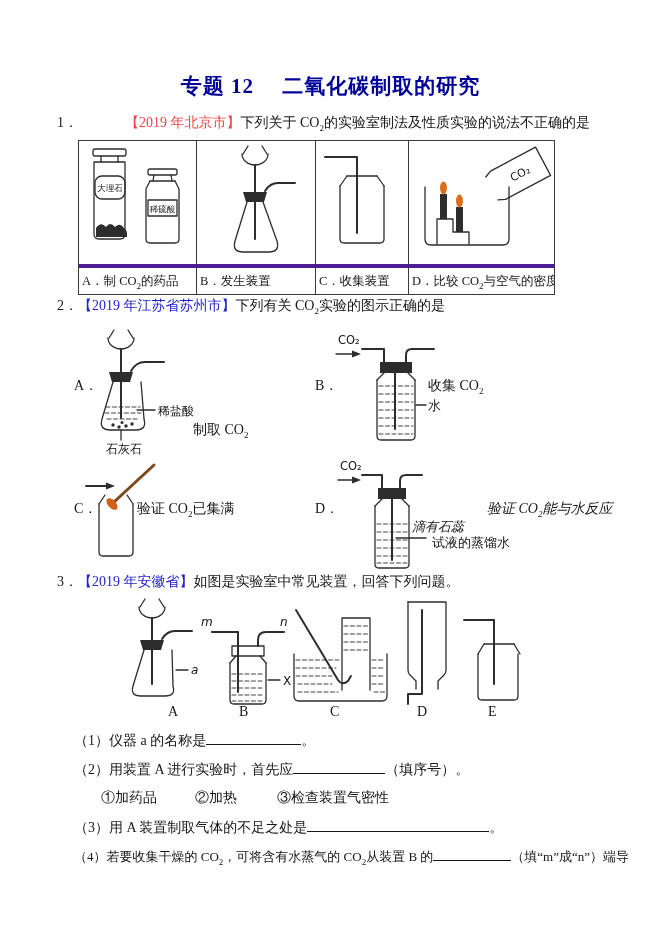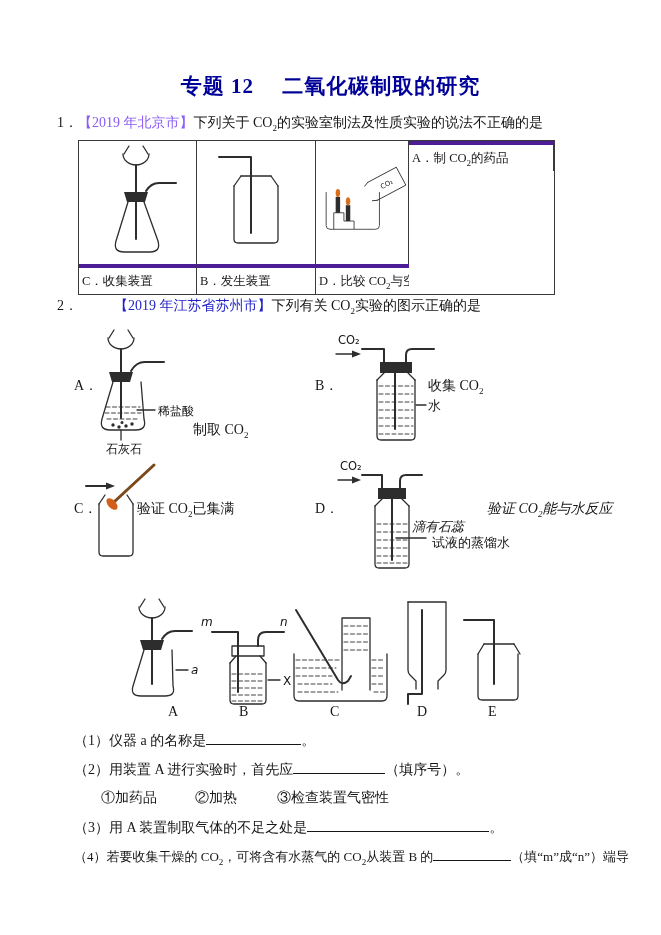--- a/index.html
+++ b/index.html
@@ -27,25 +27,47 @@
   .small4{font-size:13px;}
 </style>
 </head>
 <body>
 
 <div class="page">
 
   <div class="title" style="top:72px;color:#000099;">专题 12　 二氧化碳制取的研究</div>
 
   <div class="t" style="left:57px;top:114px;">
-    <span>1．</span><span class="src" style="color:#8b5cf6;">【2019 年北京市】</span><span>下列关于 CO</span><sub>2</sub><span>的实验室制法及性质实验的说法不正确的是</span>
+    <span>1．</span><span class="src" style="color:#ef4444;margin-left:47px;">【2019 年北京市】</span><span>下列关于 CO</span><sub>2</sub><span>的实验室制法及性质实验的说法不正确的是</span>
   </div>
 
   <div class="qtable" style="left:78px;top:140px;">
 
+    <div class="fc">
+      <svg class="fig" width="116" height="118" viewBox="0 0 116 118">
+        <g>
+          <rect x="13" y="6" width="33" height="7" rx="2"></rect>
+          <line x1="21" y1="13" x2="21" y2="19"></line>
+            <line x1="38" y1="13" x2="38" y2="19"></line>
+          <path d="M14,19 h31 v72 q0,5 -5,5 h-21 q-5,0 -5,-5 z"></path>
+          <rect x="15" y="33" width="30" height="23" rx="7"></rect>
+          <text x="30" y="48" text-anchor="middle" font-size="8.5">大理石</text>
+          <path class="dk" d="M16,85 q5,-7 10,-1 q4,-6 9,0 q5,-5 9,1 q3,3 3,5 l0,4 h-31 z"></path>
+        </g>
+        <g>
+          <rect x="68" y="26" width="29" height="6" rx="2"></rect>
+          <line x1="74" y1="32" x2="73" y2="38"></line>
+            <line x1="91" y1="32" x2="92" y2="38"></line>
+          <line x1="70" y1="38" x2="95" y2="38"></line>
+          <path d="M70,38 l-4,8 v50 q0,4 4,4 h25 q4,0 4,-4 v-50 l-4,-8"></path>
+          <rect x="68" y="57" width="29" height="16"></rect>
+          <text x="82.5" y="69" text-anchor="middle" font-size="8.5">稀硫酸</text>
+        </g>
+      </svg>
+    </div>
     <div class="fc">
       <svg class="fig" width="117" height="118" viewBox="0 0 117 118">
         <path d="M50,3 l-5,8 M64,3 l5,8"></path>
         <path d="M44,11 a13,11 0 1 0 26,0"></path>
         <line x1="57" y1="22" x2="57" y2="96" stroke-width="2"></line>
         <path class="dk" d="M45,49 h24 l-3,10 h-18 z"></path>
         <path d="M67,48 q5,-8 13,-8 h17" stroke-width="2"></path>
         <path d="M49,59 L37,98 q-3,11 8,11 h26 q11,0 8,-11 L65,59"></path>
       </svg>
     </div>
@@ -69,29 +91,29 @@
         <g transform="rotate(-28 112 30)">
           <path d="M86,14 H137 V46 H86 M86,14 l-7,3 M86,46 l-7,-3"></path>
           <text x="111" y="34" text-anchor="middle" font-size="11">CO₂</text>
         </g>
       </svg>
     </div>
 
     <div class="cc">
       <span>A．制 CO</span><sub>2</sub><span>的药品</span>
     </div>
+    <div class="cc">B．发生装置</div>
     <div class="cc">C．收集装置</div>
-    <div class="cc">B．发生装置</div>
     <div class="cc">
       <span>D．比较 CO</span><sub>2</sub><span>与空气的密度</span>
     </div>
   </div>
 
   <div class="t" style="left:57px;top:297px;">
-    <span>2．</span><span class="src" style="color:#2323c8;margin-left:36px;">【2019 年江苏省苏州市】</span><span>下列有关 CO</span><sub>2</sub><span>实验的图示正确的是</span>
+    <span>2．</span><span class="src" style="color:#2323c8;">【2019 年江苏省苏州市】</span><span>下列有关 CO</span><sub>2</sub><span>实验的图示正确的是</span>
   </div>
 
   <span class="t" style="left:74px;top:377px;">A．</span>
   <svg class="fig abs" style="left:85px;top:326px;" width="128" height="134" viewBox="0 0 128 134">
     <path d="M29,4 l-5,8 M43,4 l5,8"></path>
     <path d="M23,12 a13,11 0 1 0 26,0"></path>
     <line x1="36" y1="23" x2="36" y2="92" stroke-width="2"></line>
     <path class="dk" d="M24,46 h24 l-3,10 h-18 z"></path>
     <path d="M46,45 q5,-9 14,-9 h19" stroke-width="2"></path>
     <path d="M28,56 L17,93 q-3,11 8,11 h26 q11,0 8,-11 L56,56"></path>
@@ -158,20 +180,23 @@
     <line x1="62" y1="47" x2="62" y2="108" stroke-width="2"></line>
     <path class="dash" d="M47,72 h30 M47,80 h30 M47,88 h30 M47,96 h30 M47,104 h30 M47,111 h30"></path>
     <path d="M66,86 h30"></path>
   </svg>
   <span class="lab" style="left:412px;top:518px;font-style:italic;">滴有石蕊</span>
   <span class="lab" style="left:408px;top:534px;padding-left:24px;">试液的蒸馏水</span>
   <span class="t" style="left:487px;top:500px;font-style:italic;">
     <span>验证 CO</span><sub>2</sub><span>能与水反应</span>
   </span>
 
+  <div class="t" style="left:57px;top:573px;">
+    <span>3．</span><span class="src" style="color:#2323c8;">【2019 年安徽省】</span><span>如图是实验室中常见装置，回答下列问题。</span>
+  </div>
 
   <svg class="fig abs" style="left:106px;top:596px;" width="105" height="112" viewBox="0 0 105 112">
     <path d="M39,3 l-5,8 M53,3 l5,8"></path>
     <path d="M33,11 a13,11 0 1 0 26,0"></path>
     <line x1="46" y1="22" x2="46" y2="88" stroke-width="2"></line>
     <path class="dk" d="M34,44 h24 l-3,10 h-18 z"></path>
     <path d="M56,43 q5,-8 13,-8 h17" stroke-width="2"></path>
     <path d="M38,54 L27,90 q-3,10 8,10 h24 q11,0 8,-10 L66,54"></path>
     <path d="M70,74 h12"></path>
     <text x="85" y="78" font-size="12" font-style="italic">a</text>

